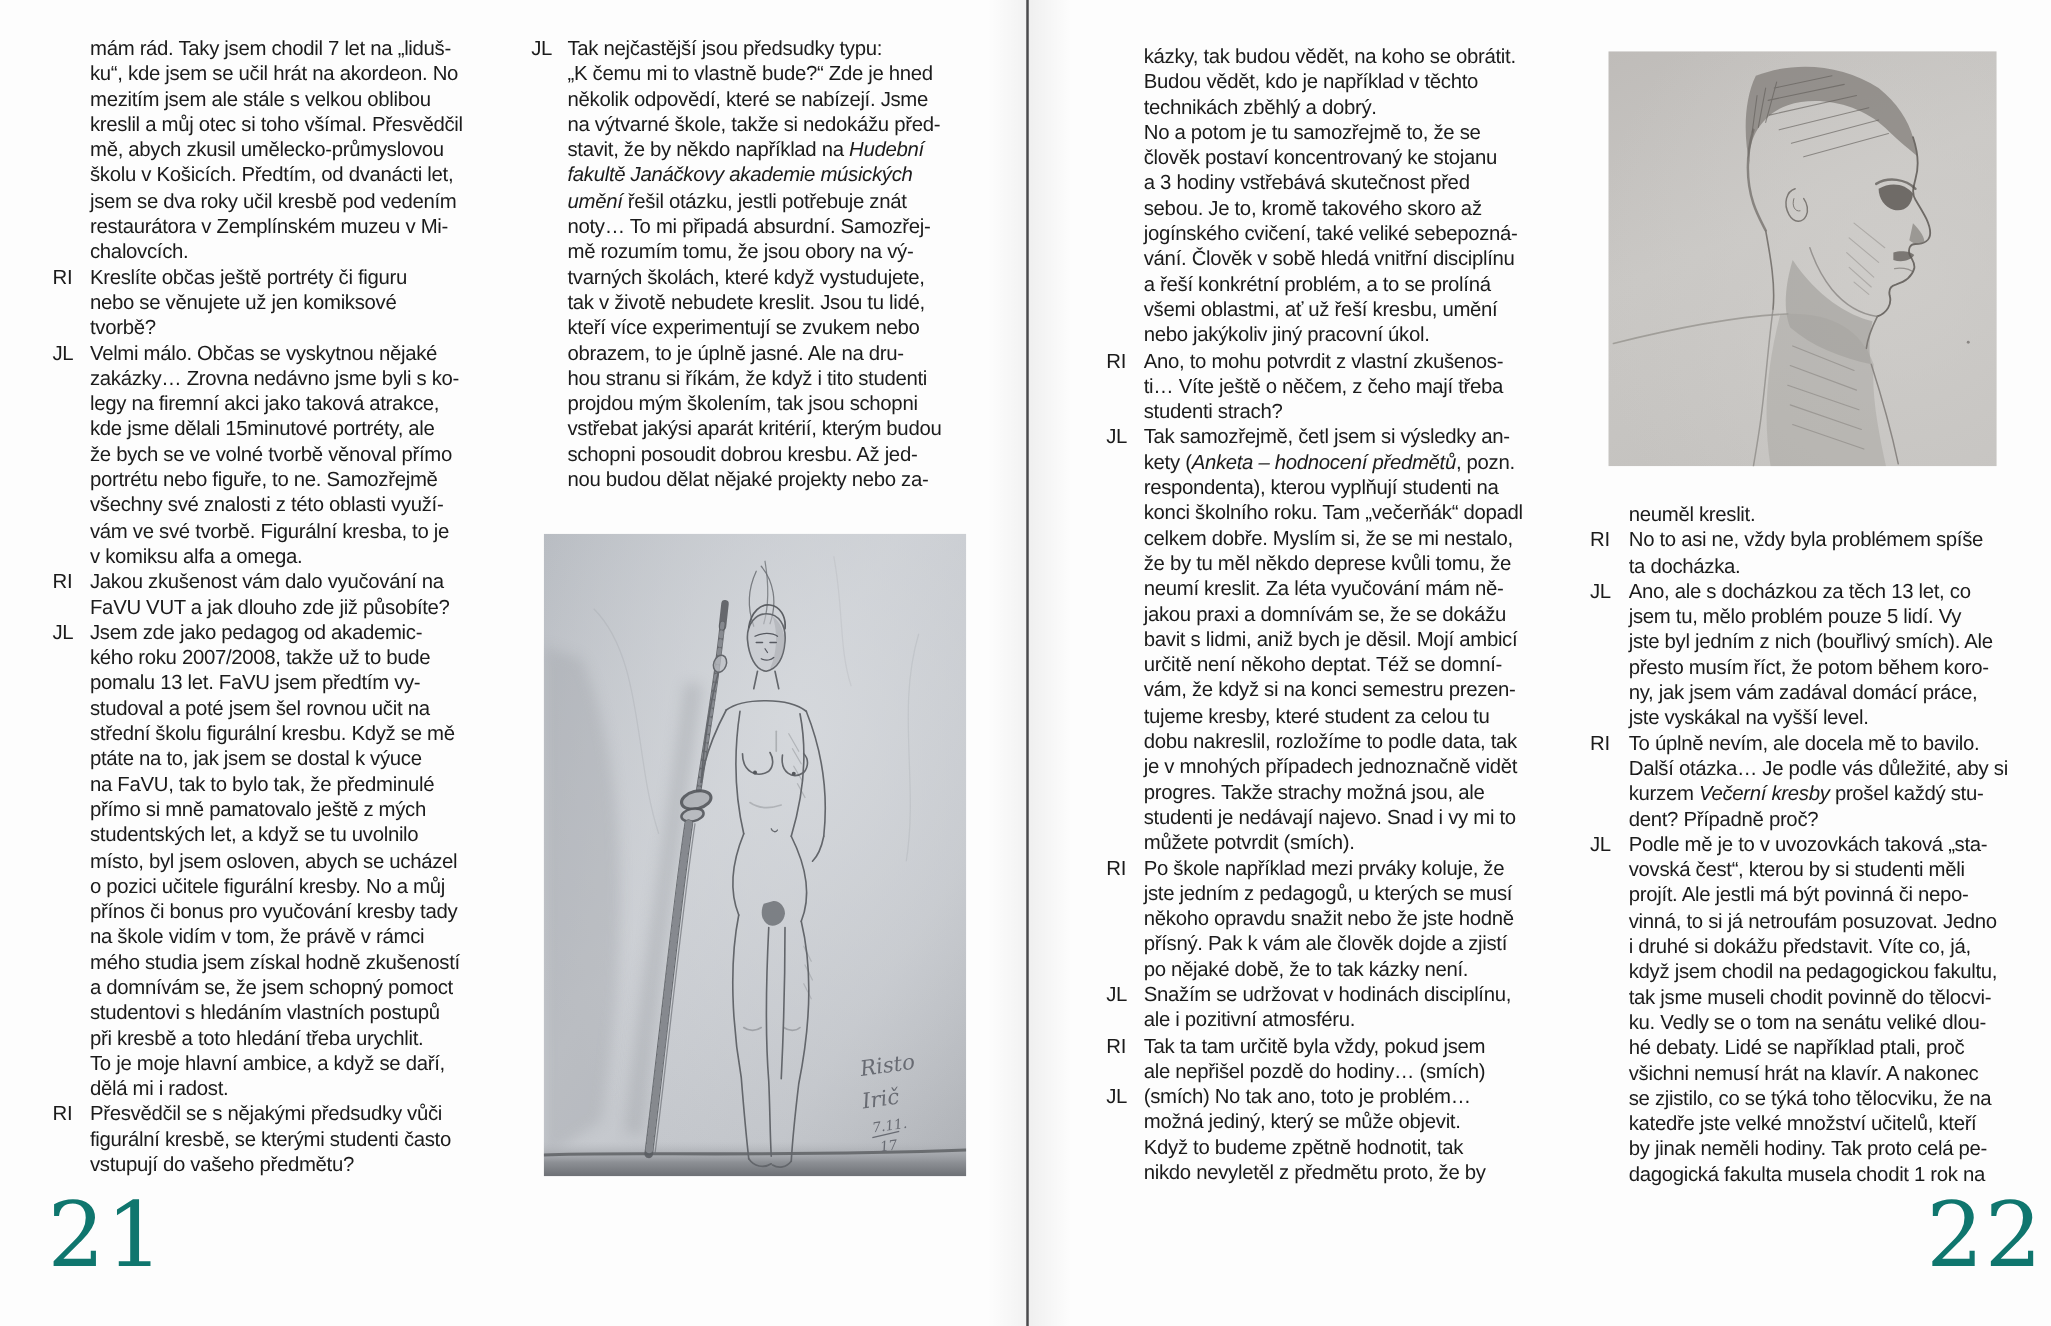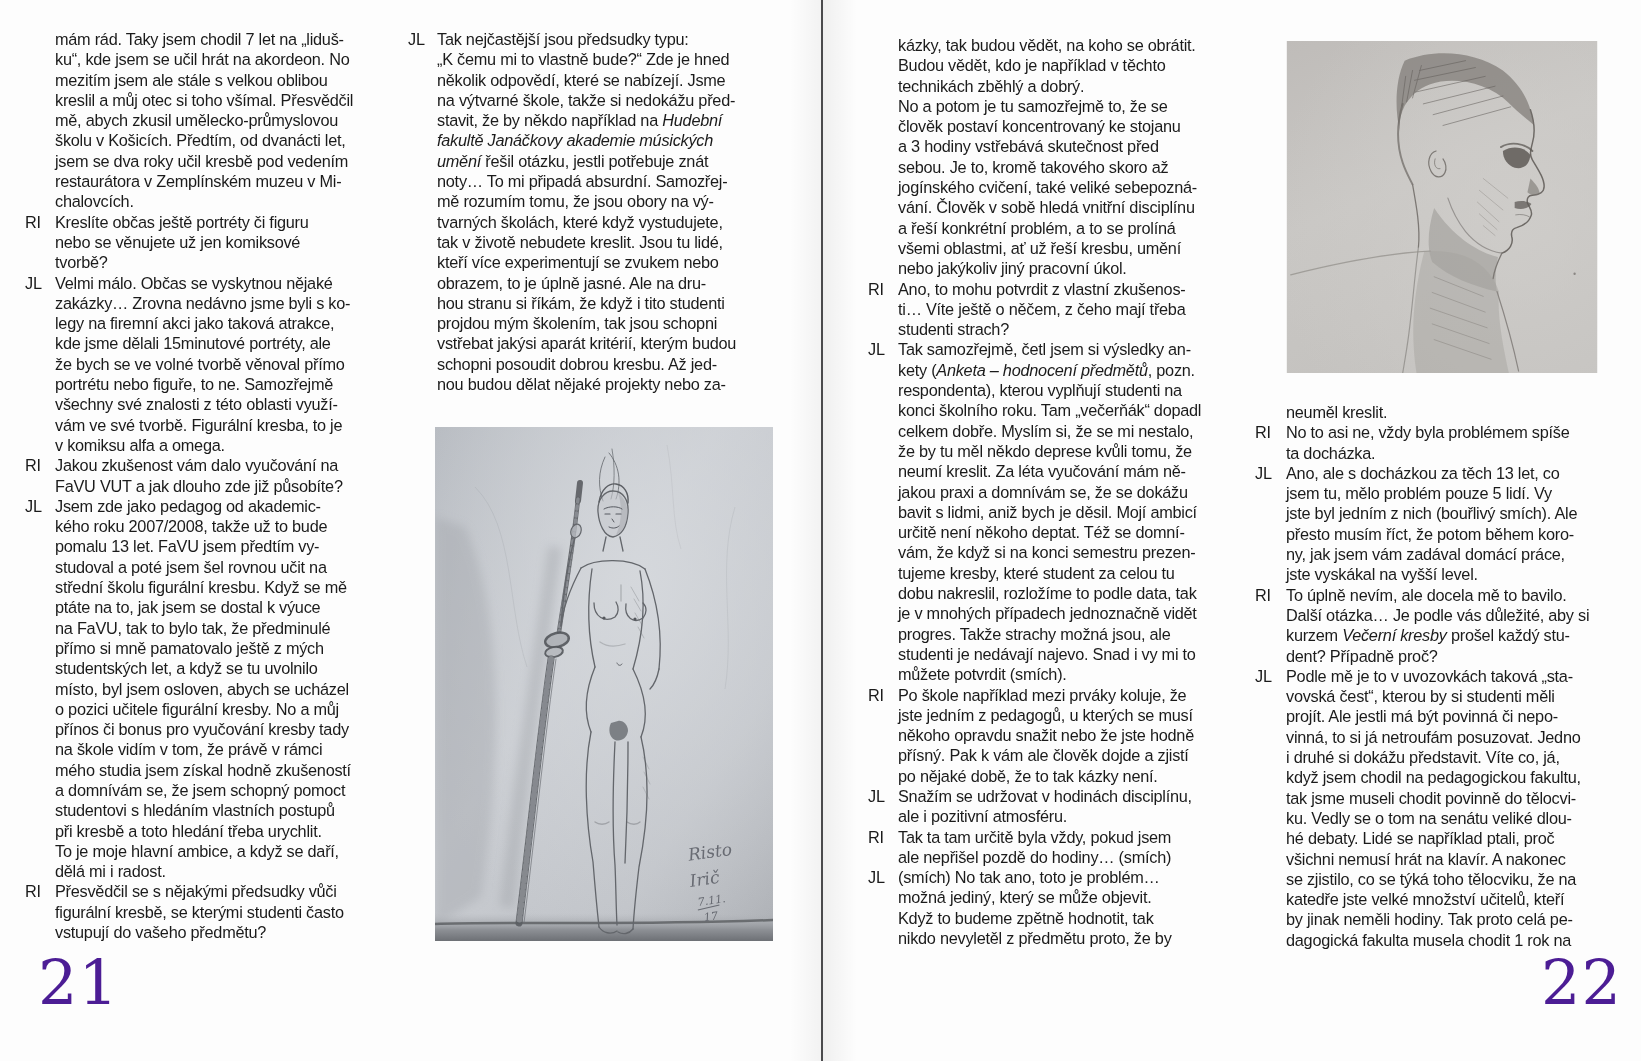--- a/index.html
+++ b/index.html
@@ -7,34 +7,34 @@
     position:relative;width:1641px;height:1061px;background:#fdfdfd;
     font-family:"Liberation Sans",sans-serif;color:#1b1b1b;overflow:hidden;
   }
   
   .gutter-shade-left{position:absolute;left:790px;top:0;width:31px;height:100%;
     background:linear-gradient(to right,rgba(0,0,0,0),rgba(0,0,0,0.045));}
   .gutter-line{position:absolute;left:821px;top:0;width:2px;height:100%;background:#4b4b4d;}
   .gutter-shade-right{position:absolute;left:823px;top:0;width:34px;height:100%;
     background:linear-gradient(to right,rgba(0,0,0,0.055),rgba(0,0,0,0));}
   
-  .tcol{position:absolute;}
+  .tcol{position:absolute;margin-left:17px;}
   .tline{display:flex;height:20.3px;line-height:20.3px;font-size:16.3px;letter-spacing:-0.25px;white-space:nowrap;}
   .tlabel{flex:0 0 30px;width:30px;}
   .ttext{flex:0 0 auto;}
   .ttext em{font-style:italic;text-align:center;}
   #col1{left:25px;top:29px;}
   #col2{left:408px;top:29px;}
   #col2 .tlabel{flex-basis:29px;width:29px;}
   #col3{left:868px;top:35px;}
   #col4{left:1255px;top:402px;}
   #col4 .tlabel{flex-basis:31px;width:31px;}
   
   .pagenum{position:absolute;font-family:"DejaVu Serif",serif;font-weight:400;
-    font-size:62px;line-height:1;color:#4c1d95;letter-spacing:1px;}
+    font-size:72px;line-height:1;color:#0f766e;letter-spacing:1px;}
   #pagenum-left{left:38px;top:952px;}
   #pagenum-right{left:1541px;top:952px;}
   
   .art{position:absolute;display:block;}
   #figure-art{left:435px;top:427px;width:338px;height:514px;}
   #portrait-art{left:1282px;top:41px;width:320px;height:332px;}
 </style>
 </head>
 <body>
 

